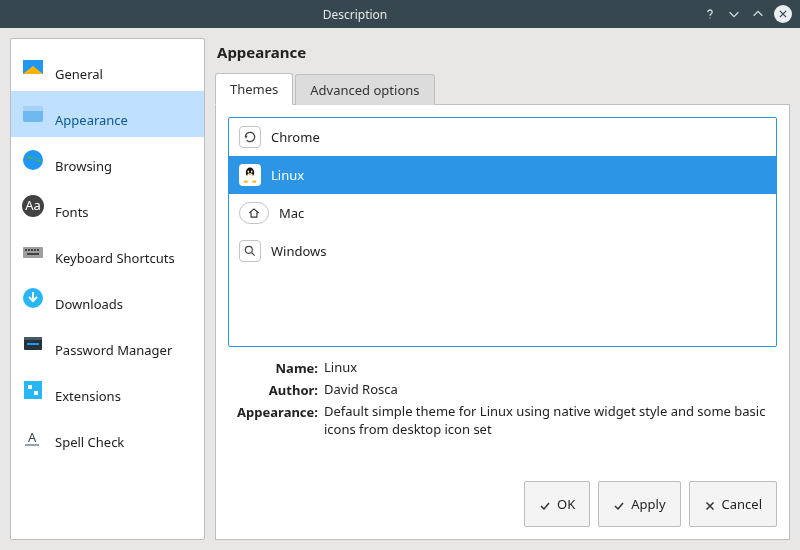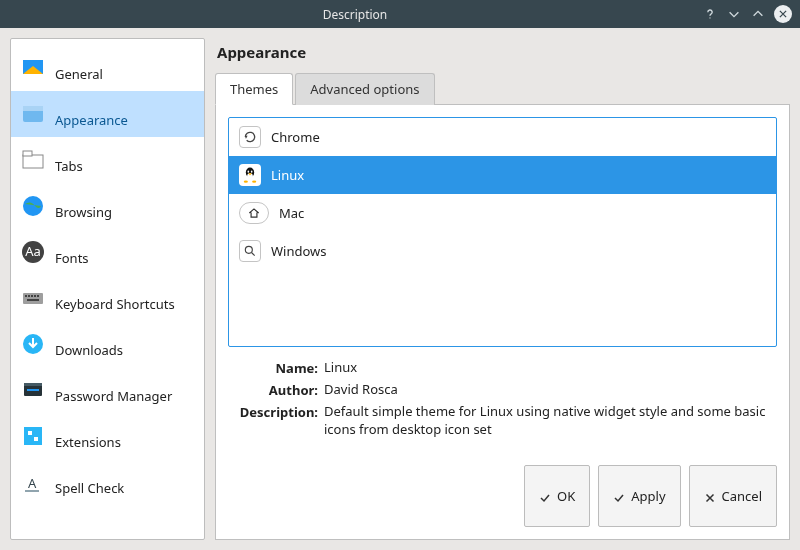--- a/index.html
+++ b/index.html
@@ -21,38 +21,38 @@
 .sidebar { width: 195px; background: #fff; border: 1px solid #bdbdbd; border-radius: 2px; padding: 6px 0; overflow-y: auto; }
 .sidebar-item { display: flex; align-items: center; gap: 10px; padding: 8px 10px; cursor: pointer; color: #222; }
 .sidebar-item.selected { background: #bfe0ff; color: #0b5892; }
 .sidebar-item .s-icon { width: 24px; height: 24px; display: flex; align-items: center; justify-content: center; flex-shrink:0; }
 .sidebar-item .s-label { font-size: 13px; margin-top: 12px; }
 
 
 .main { flex: 1; display: flex; flex-direction: column; }
 .main-title { font-weight: bold; font-size: 15px; padding: 4px 2px 10px 2px; color: #222; }
 
-.tabbar { display: flex; border-bottom: 1px solid #bfbfbf; }
+.tabbar { display: flex; border-bottom: 1px solid #bfbfbf; align-items: flex-end; }
 .tab { padding: 6px 14px; border: 1px solid #bfbfbf; border-bottom: none; background: #dcdcdc; color: #333; cursor: pointer; margin-right: 2px; border-top-left-radius: 3px; border-top-right-radius: 3px; position: relative; top: 1px; }
 .tab.active { background: #fff; border-bottom: 1px solid #fff; }
 
 .tabpanel { background: #fff; border: 1px solid #bfbfbf; border-top: none; padding: 12px; display: flex; flex-direction: column; height: 458px; }
 
 .themes-list { border: 1px solid #2c95e6; border-radius: 2px; height: 230px; overflow: hidden; }
 .theme-item { display: flex; align-items: center; gap: 10px; padding: 8px 10px; cursor: pointer; color: #222; }
 .theme-item .t-icon { width: 22px; height: 22px; display:flex; align-items:center; justify-content:center; border:1px solid #c4c4c4; border-radius:4px; background:#fff; flex-shrink:0;}
 .theme-item.selected { background: #2c95e6; color: #fff; }
 .theme-item.selected .t-icon { border-color: #1e6fb0; }
 
 .detail { margin-top: 12px; display: grid; grid-template-columns: 90px 1fr; row-gap: 4px; column-gap: 6px; font-size: 13px; }
 .detail .k { text-align: right; font-weight: bold; color: #222; }
 .detail .v { color: #222; line-height: 1.35; }
 
 .button-row { margin-top: auto; display: flex; justify-content: flex-end; gap: 8px; padding-top: 10px; }
-.btn { display: flex; align-items: center; gap: 6px; padding: 21px 14px; background: #f4f4f4; border: 1px solid #bcbcbc; border-radius: 2px; cursor: pointer; color: #222; }
+.btn { display: flex; align-items: center; gap: 6px; padding: 13px 14px; background: #f4f4f4; border: 1px solid #bcbcbc; border-radius: 2px; cursor: pointer; color: #222; }
 .btn .b-icon { width: 12px; height: 12px; }
 
 </style>
 </head>
 <body>
 
 <div class="titlebar">
   <div class="title">Description</div>
   <div class="tb-icons">
     <div class="tb-icon">
@@ -92,29 +92,20 @@
       <span class="s-label">General</span>
     </div>
     <div class="sidebar-item selected">
       <span class="s-icon">
         <svg width="24" height="24" viewBox="0 0 24 24">
             <rect x="2" y="4" width="20" height="16" rx="2" fill="#6fb8ef"></rect>
             <rect x="2" y="4" width="20" height="5" fill="#a9d3f5"></rect>
           </svg>
       </span>
       <span class="s-label">Appearance</span>
-    </div>
-    <div class="sidebar-item">
-      <span class="s-icon">
-        <svg width="24" height="24" viewBox="0 0 24 24">
-            <rect x="2" y="7" width="20" height="13" fill="#fff" stroke="#888"></rect>
-            <rect x="2" y="3" width="9" height="5" fill="#fff" stroke="#888"></rect>
-          </svg>
-      </span>
-      <span class="s-label">Tabs</span>
     </div>
     <div class="sidebar-item">
       <span class="s-icon">
         <svg width="24" height="24" viewBox="0 0 24 24">
             <circle cx="12" cy="12" r="10" fill="#2196f3"></circle>
             <path d="M4 10 Q10 6 14 12 Q18 16 20 12" fill="#4caf50"></path>
           </svg>
       </span>
       <span class="s-label">Browsing</span>
     </div>
@@ -233,21 +224,21 @@
           </span>
           <span>Windows</span>
         </div>
       </div>
 
       <div class="detail">
         <div class="k">Name:</div>
         <div class="v">Linux</div>
         <div class="k">Author:</div>
         <div class="v">David Rosca</div>
-        <div class="k">Description:</div>
+        <div class="k">Appearance:</div>
         <div class="v">Default simple theme for Linux using native widget style and some basic icons from desktop icon set</div>
       </div>
 
       <div class="button-row">
         <div class="btn">
           <span class="b-icon">
             <svg width="12" height="12" viewBox="0 0 24 24">
                 <path d="M4 12 L10 18 L20 6" fill="none" stroke="#333" stroke-width="3"></path>
               </svg>
           </span>

